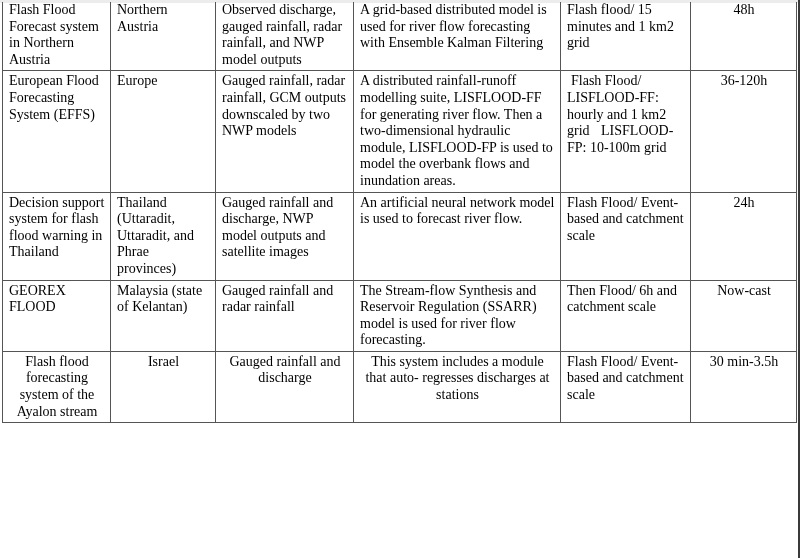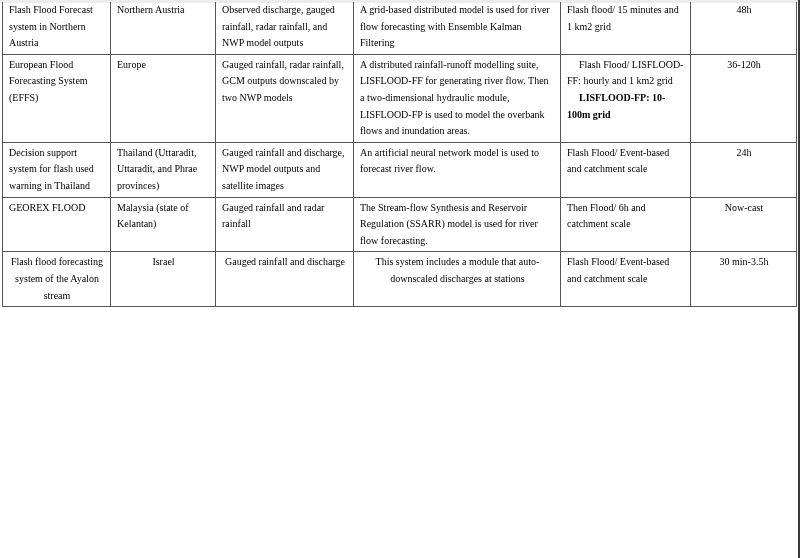--- a/index.html
+++ b/index.html
@@ -52,21 +52,21 @@
     border-collapse: collapse;
     table-layout: fixed;
     width: 794px;
   }
 
   table.grid td {
     border: 1px solid #555555;
     border-top-width: 1px;
     vertical-align: top;
     padding: 2px 5px 2px 6px;
-    font-size: 10px;
+    font-size: 14px;
     line-height: 16.6px;
     font-family: "Liberation Serif", "DejaVu Serif", serif;
   }
 
   
   table.grid tr.first-row td {
     border-top: none;
     padding-top: 0;
   }
 
@@ -78,22 +78,22 @@
   col.c5 { width: 130px; }
   col.c6 { width: 106px; }
 
   
   .vmid { vertical-align: middle; }
   .vtop { vertical-align: top; }
 
   
   .tcenter { text-align: center; margin-left: 25px; }
   .tleft   { text-align: left; }
-  .para { margin: 12px; }
-  .para + .para { margin-top: 15px; font-weight: bold; }
+  .para { margin: 4px; }
+  .para + .para { margin-top: 15px; }
 
   sup {
     font-size: 0.66em;
     vertical-align: super;
     line-height: 0;
   }
 </style>
 </head>
 <body>
 
@@ -129,42 +129,42 @@
           <td class="vtop tleft">Gauged rainfall, radar rainfall, GCM outputs downscaled by two NWP models</td>
           <td class="vtop tleft">A distributed rainfall-runoff modelling suite, LISFLOOD-FF for generating river flow. Then a two-dimensional hydraulic module, LISFLOOD-FP is used to model the overbank flows and inundation areas.</td>
           <td class="vmid tleft">
             <span class="para">Flash Flood/ LISFLOOD-FF: hourly and 1 km2 grid</span>
             <span class="para">LISFLOOD-FP: 10-100m grid</span>
           </td>
           <td class="vmid tcenter">36-120h</td>
         </tr>
 
         <tr>
-          <td class="vtop tleft">Decision support system for flash used warning in Thailand</td>
+          <td class="vtop tleft">Decision support system for flash flood warning in Thailand</td>
           <td class="vtop tleft">Thailand (Uttaradit, Uttaradit, and Phrae provinces)</td>
           <td class="vmid tleft">Gauged rainfall and discharge, NWP model outputs and satellite images</td>
           <td class="vtop tleft">An artificial neural network model is used to forecast river flow.</td>
           <td class="vmid tleft">Flash Flood/ Event-based and catchment scale</td>
           <td class="vmid tcenter">24h</td>
         </tr>
 
         <tr>
           <td class="vmid tleft">GEOREX FLOOD</td>
           <td class="vtop tleft">Malaysia (state of Kelantan)</td>
           <td class="vmid tleft">Gauged rainfall and radar rainfall</td>
           <td class="vtop tleft">The Stream-flow Synthesis and Reservoir Regulation (SSARR) model is used for river flow forecasting.</td>
           <td class="vmid tleft">Then Flood/ 6h and catchment scale</td>
           <td class="vmid tcenter">Now-cast</td>
         </tr>
 
         <tr>
           <td class="vtop tcenter">Flash flood forecasting system of the Ayalon stream</td>
           <td class="vtop tcenter">Israel</td>
           <td class="vtop tcenter">Gauged rainfall and discharge</td>
-          <td class="vtop tcenter">This system includes a module that auto- downscaled discharges at stations</td>
+          <td class="vtop tcenter">This system includes a module that auto- regresses discharges at stations</td>
           <td class="vmid tleft">Flash Flood/ Event-based and catchment scale</td>
           <td class="vmid tcenter">30 min-3.5h</td>
         </tr>
 
 
       </tbody>
     </table>
   </div>
 </div>
 

